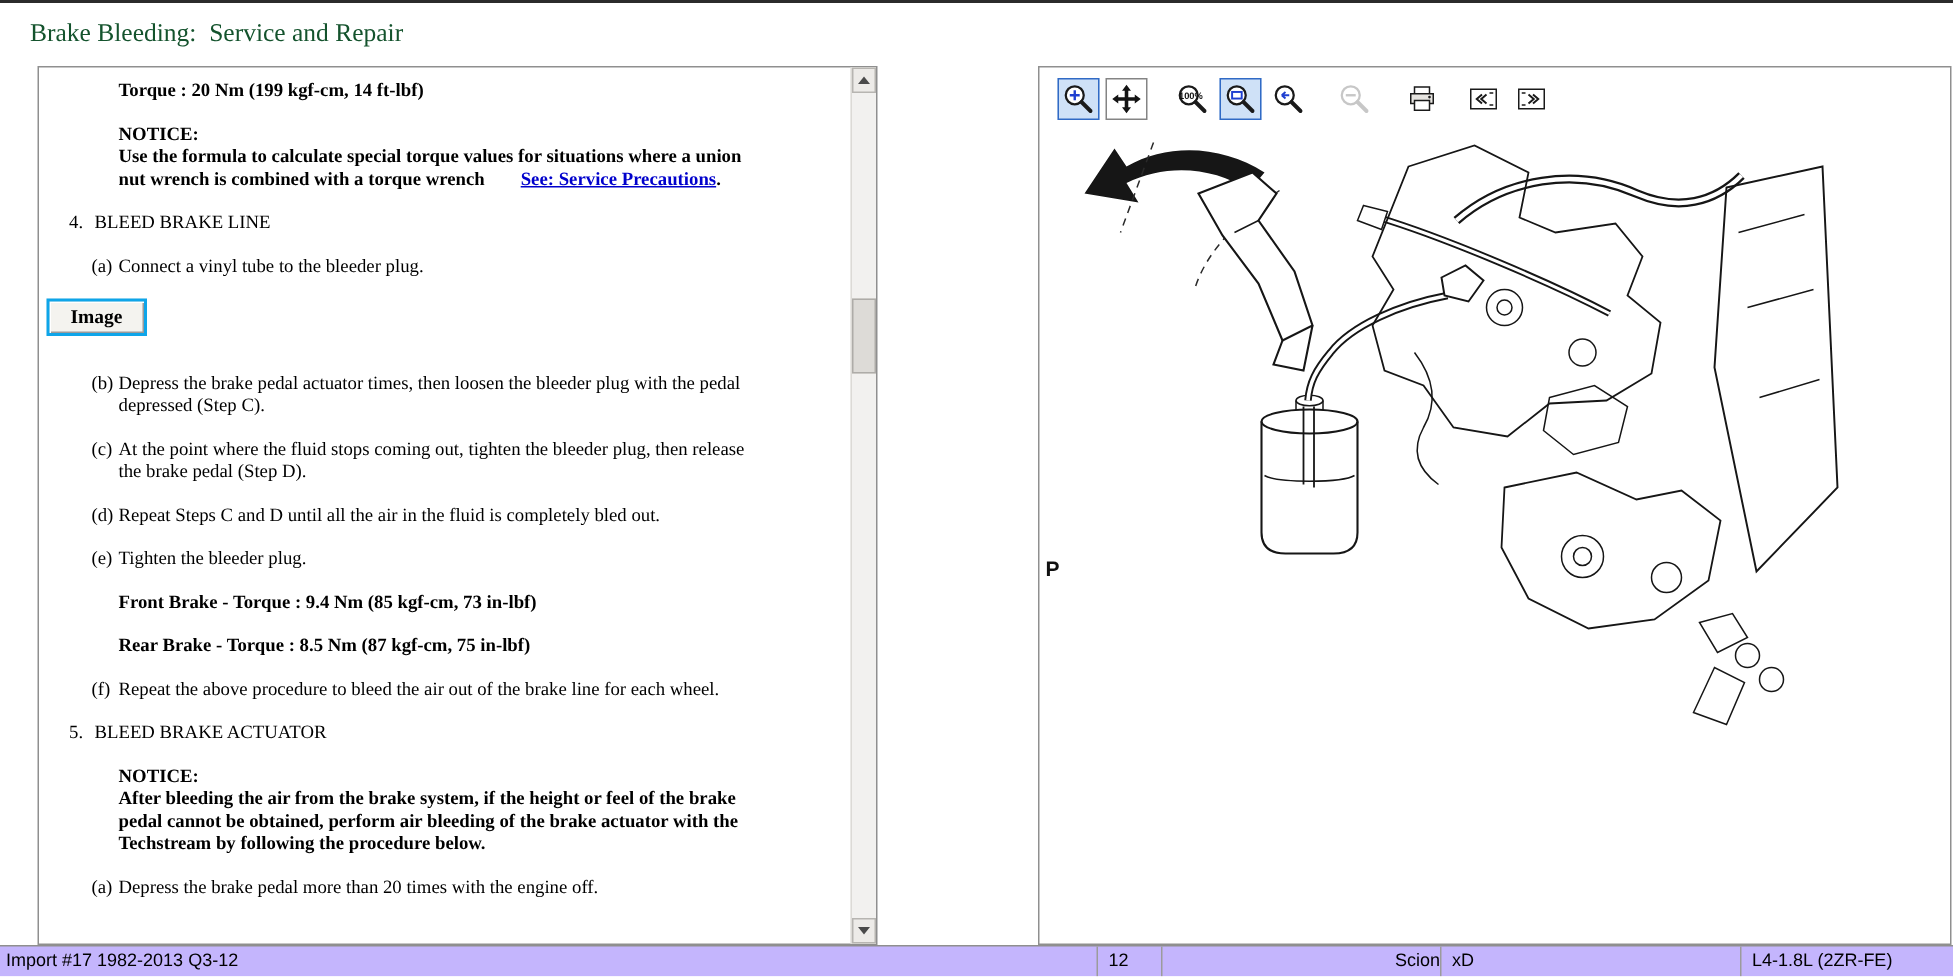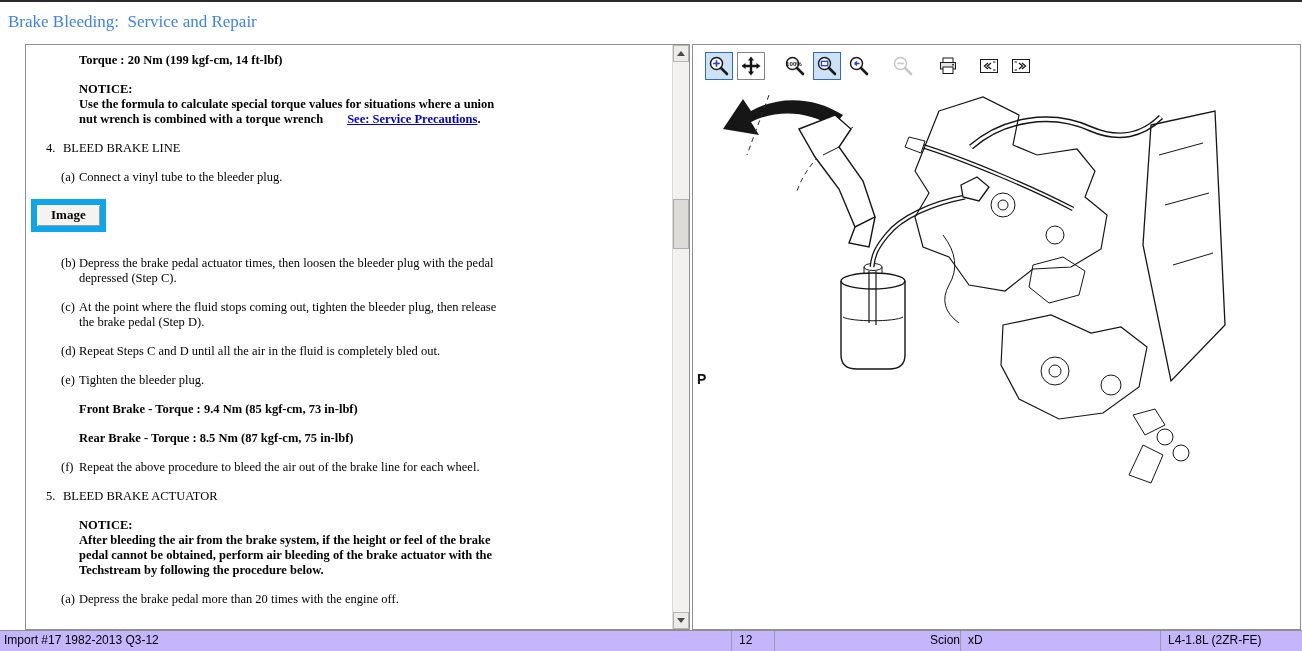--- a/index.html
+++ b/index.html
@@ -8,25 +8,25 @@
     position: relative; width: 1302px; height: 651px;
     background:#fff; overflow:hidden;
     font-family:"Liberation Serif", serif;
     border-top:2px solid #2b2b2b;
   }
   
   .title-bar {
     position:absolute; top:0; left:0; right:0; height:40px;
     display:flex; align-items:center; padding-left:8px; background:#fff;
   }
-  .title-bar .title { font-size:17px; color:#3b82f6; white-space:pre; }
+  .title-bar .title { font-size:17px; color:#14532d; white-space:pre;margin-left:12px; }
 
   
   .doc-panel {
-    position:absolute; top:42px; left:25px; width:665px; height:586px;
+    position:absolute; top:42px; left:25px; width:560px; height:586px;
     background:#fff; border:1px solid #8f8f8f;
   }
   .doc-content {
     position:absolute; top:0; left:0; right:17px; bottom:0;
     padding-top:8px; overflow:hidden;
     font-size:12.5px; line-height:15px; color:#000;
   }
   .bold { font-weight:bold; }
   .blk { margin-bottom:14px; }
   .ind { margin-left:53px; }
@@ -34,21 +34,21 @@
   .step { margin-left:20px; display:flex; }
   .step-num { width:17px; flex:none; }
   .sub { margin-left:35px; display:flex; }
   .sub-label { width:18px; flex:none; }
   .sub-text { max-width:430px; }
   .doc-link { color:#0000cc; text-decoration:underline; font-weight:bold; margin-left:24px; cursor:pointer; }
   .image-row { margin:4px 0 24px 5px; }
   .image-btn {
     font-family:"Liberation Serif", serif; font-weight:bold; font-size:13px;
     padding:2px 14px 3px 14px; background:#f4f3ef; color:#000;
-    border:6px solid #0ea5e9;
+    border:2px solid #0ea5e9;
     box-shadow: inset 1px 1px 0 #ffffff, inset -1px -1px 0 #9a9a9a;
     cursor:pointer;
   }
 
   
   .scrollbar {
     position:absolute; top:0; right:0; bottom:0; width:17px;
     background:#f2f1ef; border-left:1px solid #dcdad6;
   }
   .sb-btn {

